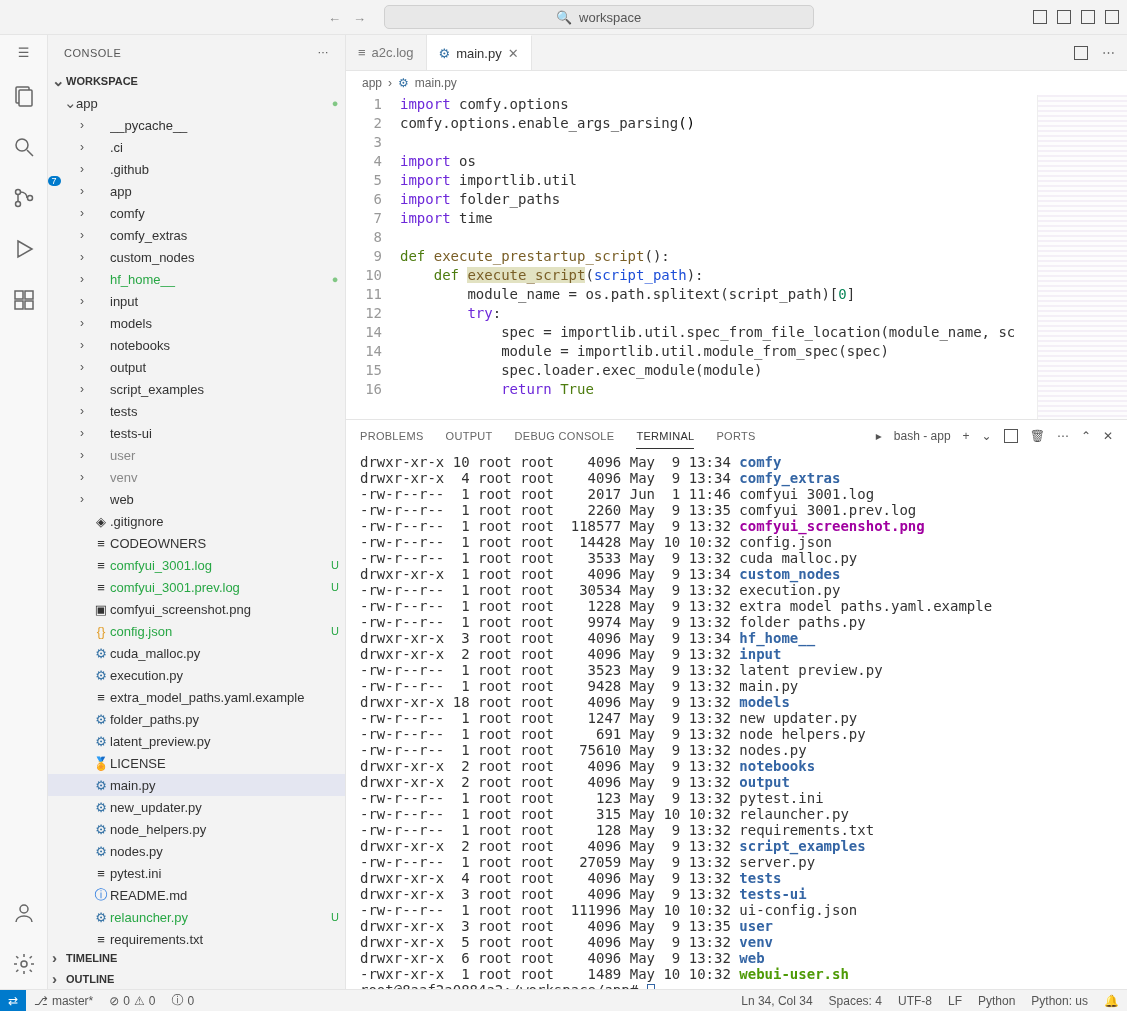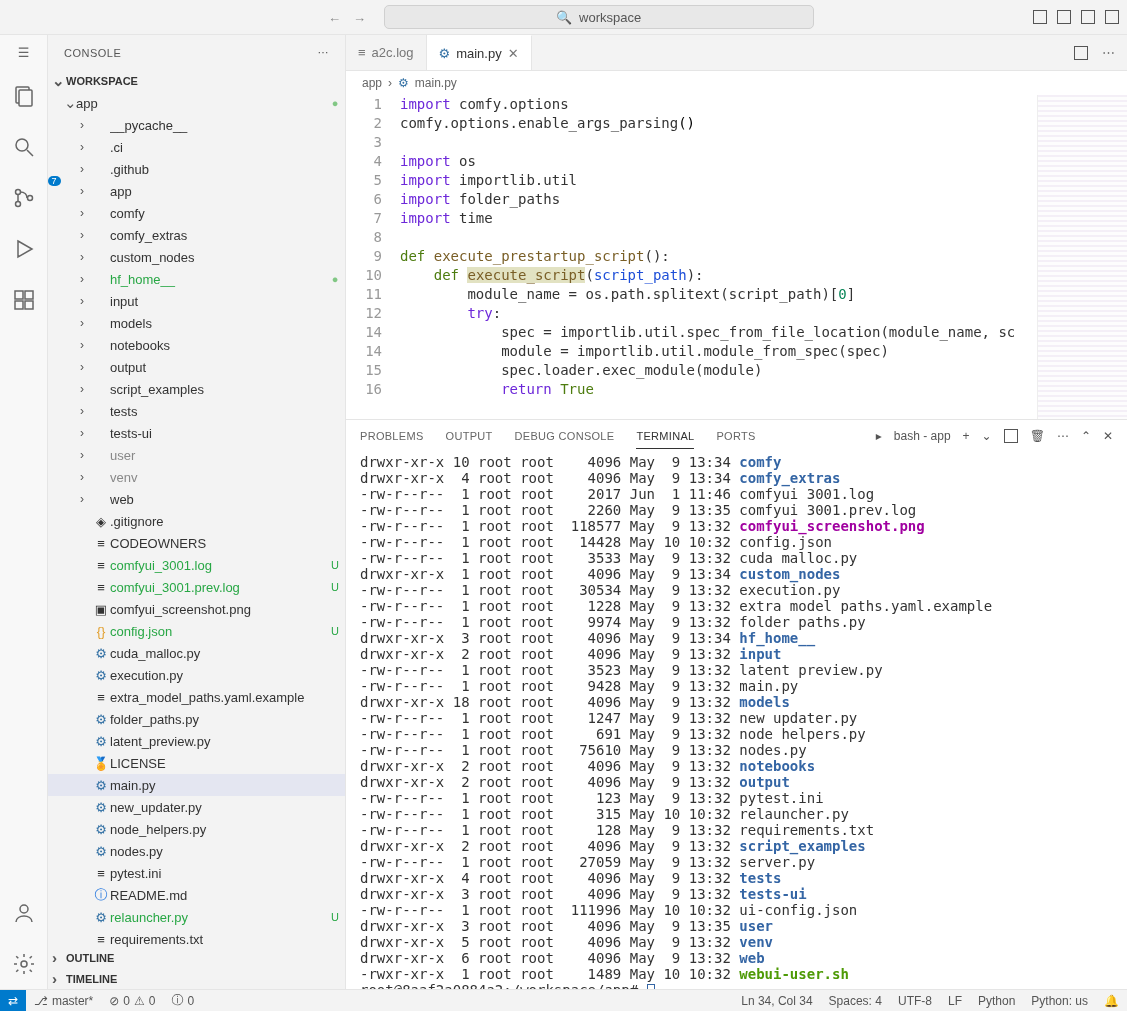--- a/index.html
+++ b/index.html
@@ -382,25 +382,25 @@
           </div>
           <div class="tree-row indent-2">
             <span class="chev"></span>
             <span class="ficon">≡</span>
             <span class="lbl">requirements.txt</span>
             <span class="status"></span>
           </div>
         </div>
       <div class="section-hdr">
         <span class="chev chev-r"></span>
-        <span>OUTLINE</span>
+        <span>TIMELINE</span>
       </div>
       <div class="section-hdr">
         <span class="chev chev-r"></span>
-        <span>TIMELINE</span>
+        <span>OUTLINE</span>
       </div>
     </div>
 
     <div class="main">
       <div class="tabs">
         <div id="tabs-slot" style="display: flex;">
             <div class="tab">
               <span>≡</span>
               <span>a2c.log</span>
             </div>

